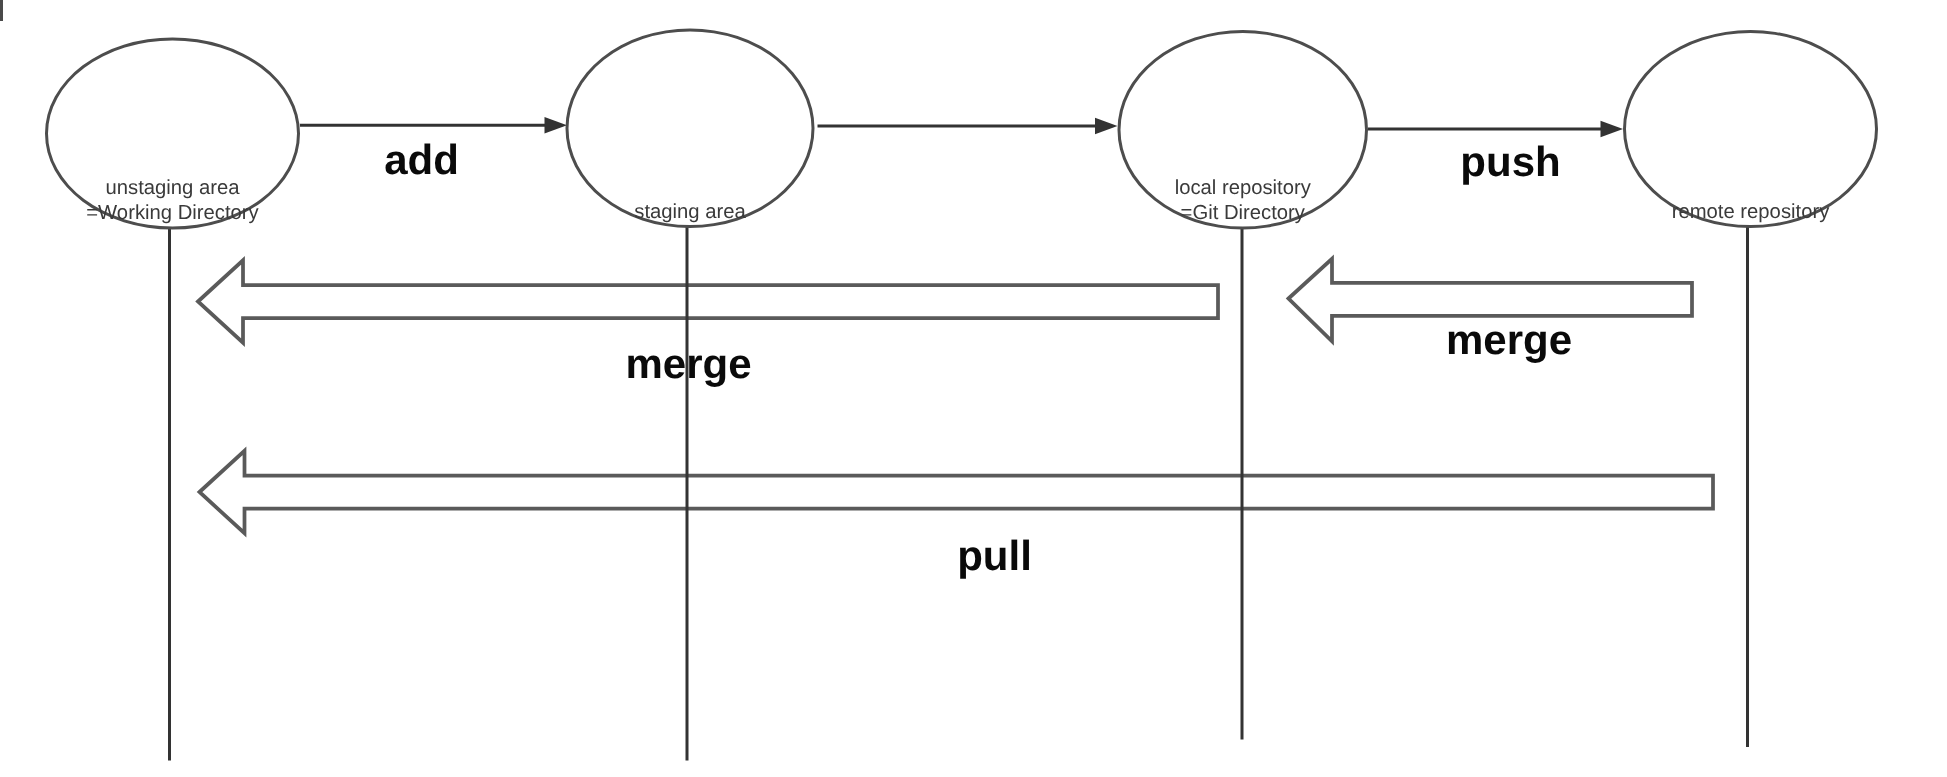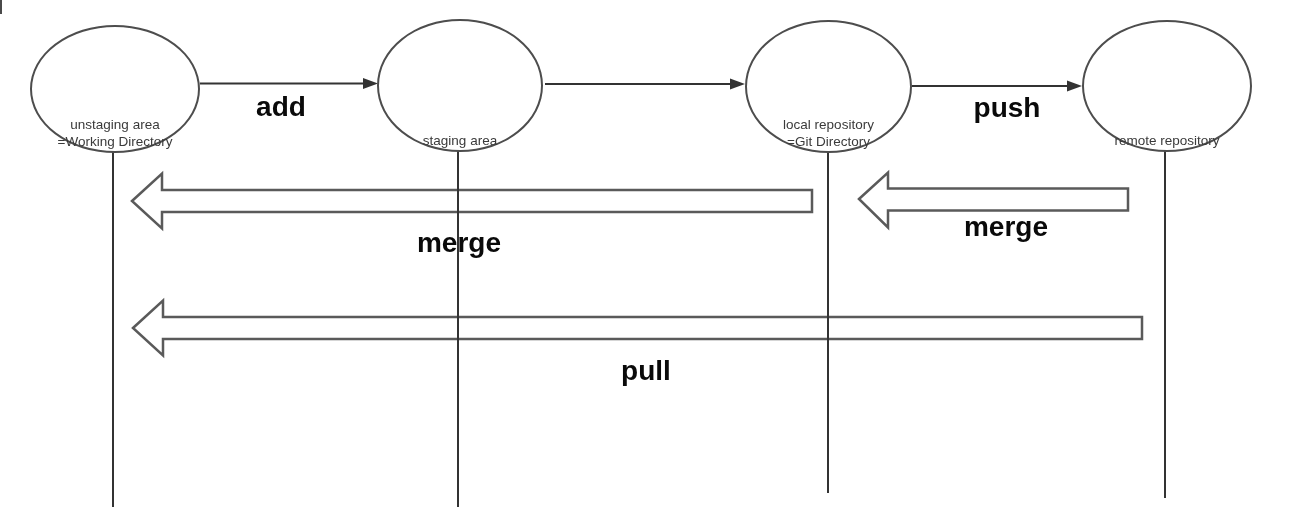--- a/index.html
+++ b/index.html
@@ -91,17 +91,17 @@
   </div>
 
   <div class="node" style="left:1082px; top:20px; width:170px; height:132px;">
     <span>remote repository</span>
   </div>
 
   <div class="action-label" style="left:281px; top:107px;">add</div>
   <div class="action-label" style="left:1007px; top:108px;">push</div>
   <div class="action-label" style="left:459px; top:243px;">merge</div>
   <div class="action-label" style="left:1006px; top:227px;">merge</div>
-  <div class="action-label" style="left:646px; top:371px;">pull</div>
+  <div class="action-label" style="left:663px; top:371px;">pull</div>
 
   <div class="corner-artifact"></div>
 
 </div>
 
 </body></html>

